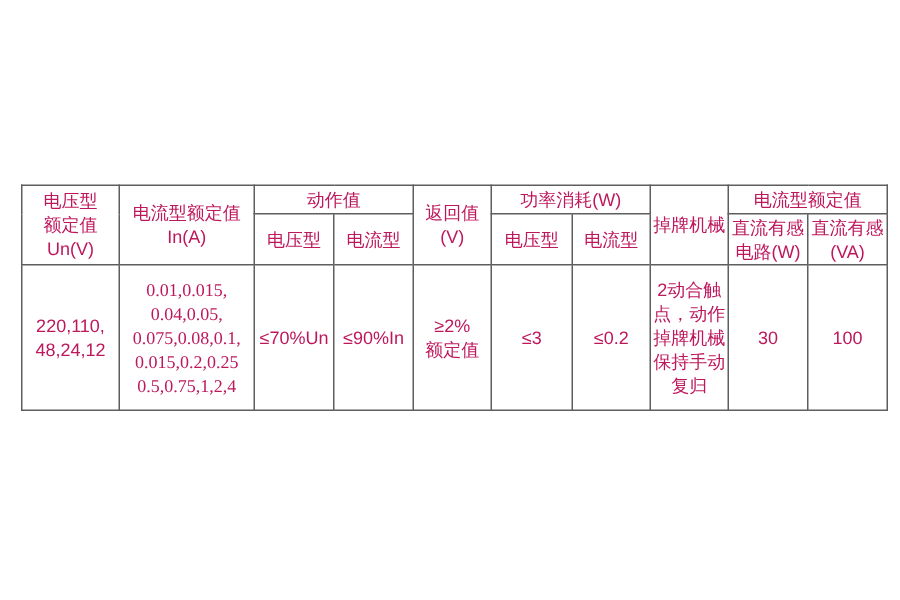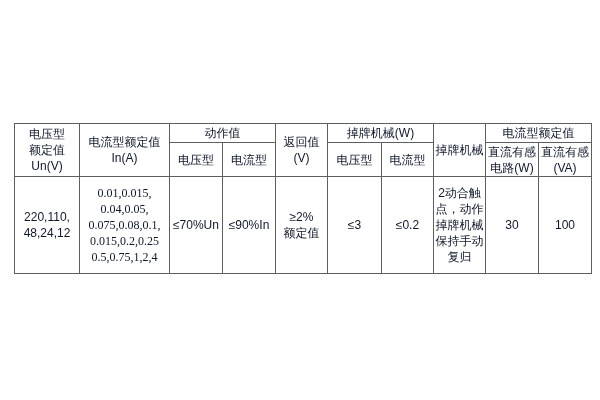--- a/index.html
+++ b/index.html
@@ -3,21 +3,21 @@
 <meta charset="utf-8">
 <style>
   html, body { margin: 0; padding: 0; background: #ffffff; }
   .screen {
     position: relative;
     width: 600px;
     height: 400px;
     background: #ffffff;
     overflow: hidden;
     font-family: "Liberation Sans", "DejaVu Sans", sans-serif;
-    color: #0f172a;
+    color: #be185d;
   }
   table.spec {
     position: absolute;
     left: 14px;
     top: 123px;
     border-collapse: collapse;
     table-layout: fixed;
   }
   .spec th, .spec td {
     border: 1px solid #5e5e60;
@@ -59,21 +59,21 @@
     <tbody>
         <tr class="r-group">
       <th rowspan="2">电压型
 额定值
 Un(V)</th>
       <th rowspan="2">电流型额定值
 In(A)</th>
       <th colspan="2">动作值</th>
       <th rowspan="2">返回值
 (V)</th>
-      <th colspan="2">掉牌机械(W)</th>
+      <th colspan="2">功率消耗(W)</th>
       <th rowspan="2">掉牌机械</th>
       <th colspan="2">电流型额定值</th>
     </tr>
     <tr class="r-sub">
       <th>电压型</th>
       <th>电流型</th>
       <th>电压型</th>
       <th>电流型</th>
       <th>直流有感
 电路(W)</th>

